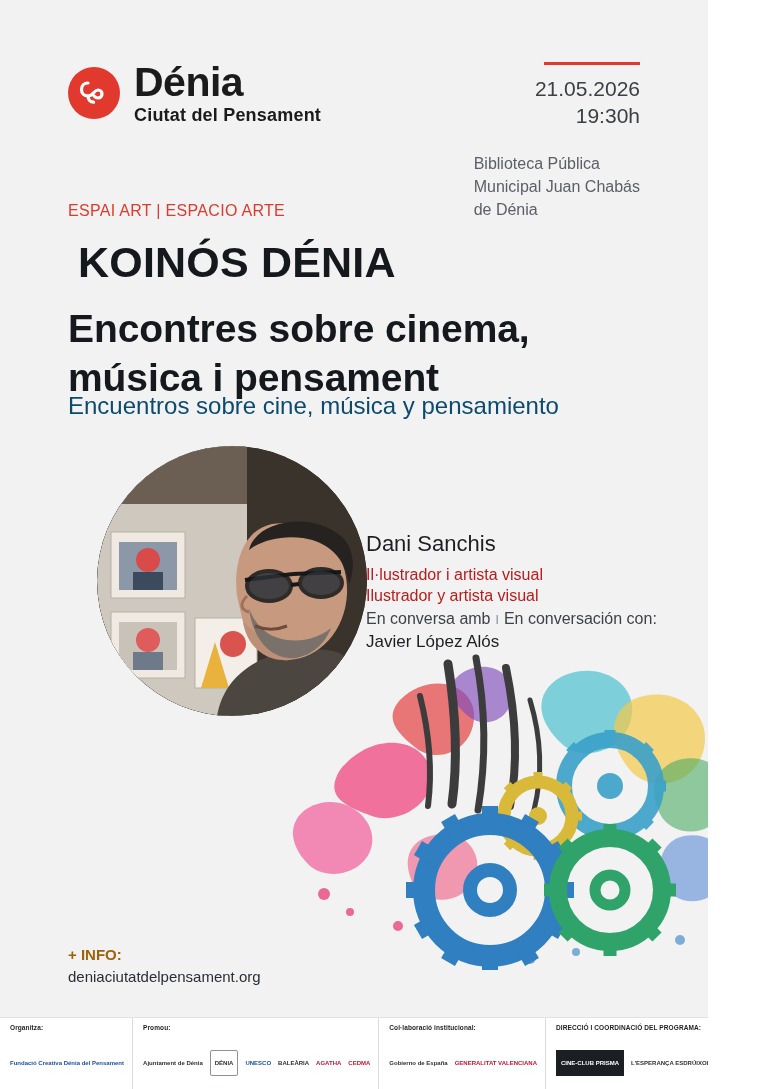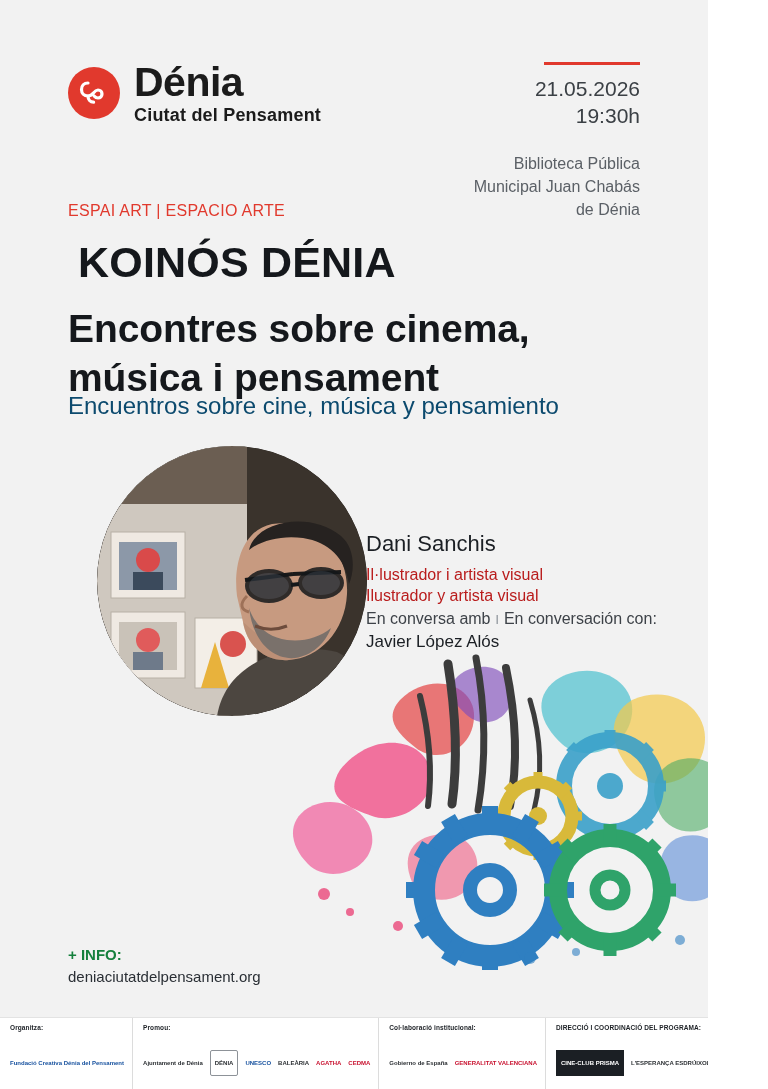--- a/index.html
+++ b/index.html
@@ -41,21 +41,20 @@
   .date-rule {
     width: 96px; height: 3px; background: #e1392d;
     margin-left: auto; margin-bottom: 11px;
   }
   .date-line {
     font-size: 21px; color: #3b4045; font-weight: normal;
     line-height: 1.28;
   }
   .venue-block {
     position: absolute; right: 68px; top: 152px;
-    text-align: right;
     font-size: 16px; color: #5b6066; line-height: 1.45;
   }
   
   .section-label {
     position: absolute; left: 68px; top: 202px;
     font-size: 16px; font-weight: normal; color: #e1392d;
     letter-spacing: 0.3px;
   }
   .main-title {
     position: absolute; left: 78px; top: 238px;
@@ -102,21 +101,21 @@
   
   .artwork {
     position: absolute; left: 280px; top: 640px;
     width: 470px; height: 330px;
   }
   
   .info-block {
     position: absolute; left: 68px; top: 946px;
   }
   .info-title {
-    font-size: 15px; font-weight: bold; color: #15803d;
+    font-size: 15px; font-weight: bold; color: #a16207;
     margin-bottom: 5px;
   }
   .info-url {
     font-size: 15px; color: #2a2f35;
   }
   
   .footer {
     position: absolute; left: 0; bottom: 0;
     width: 768px; height: 72px;
     background: #ffffff;

